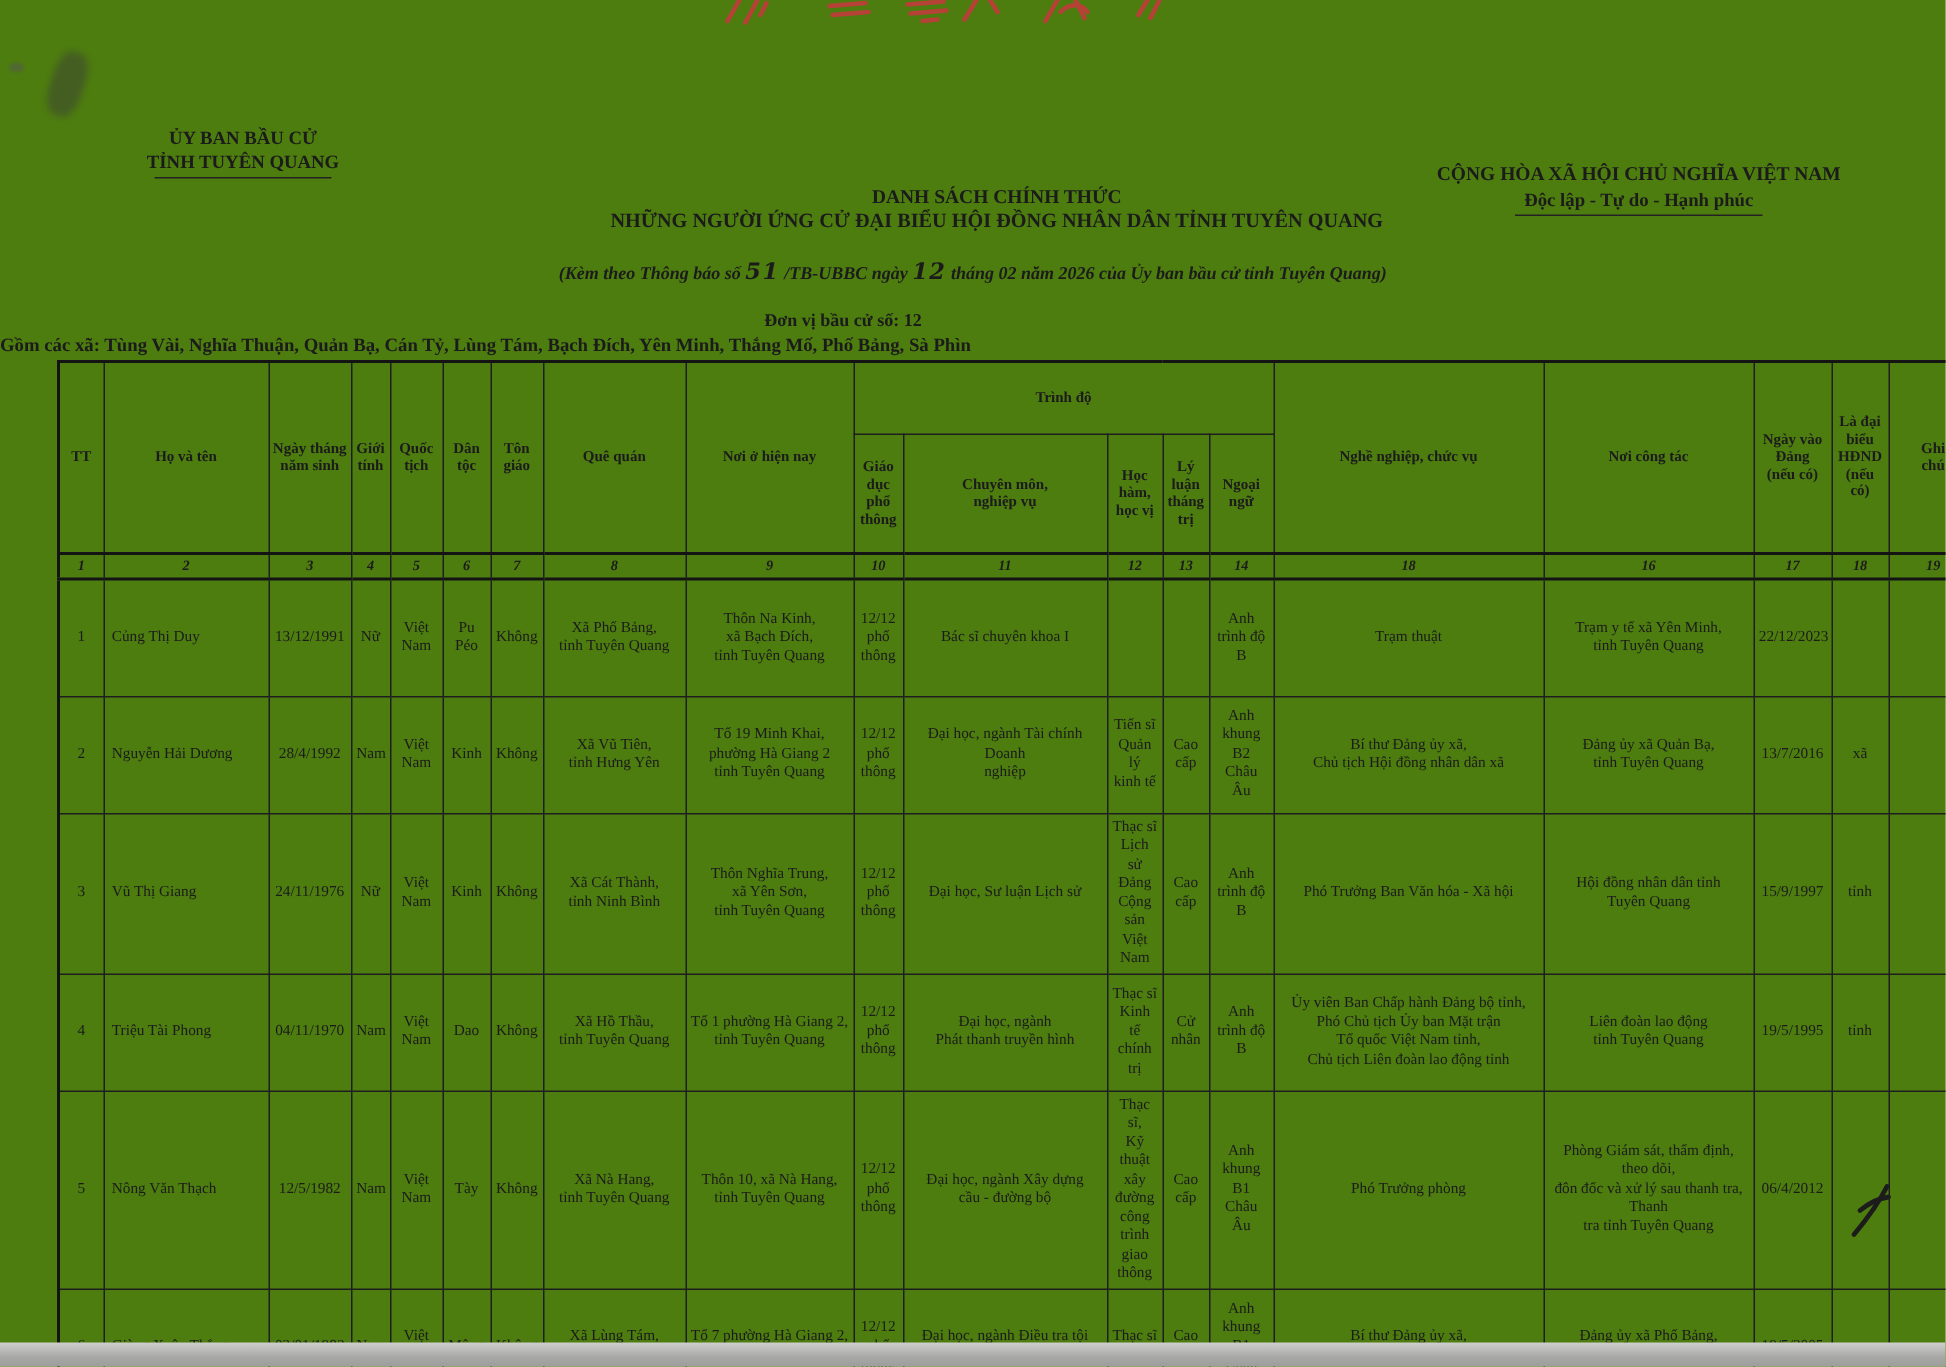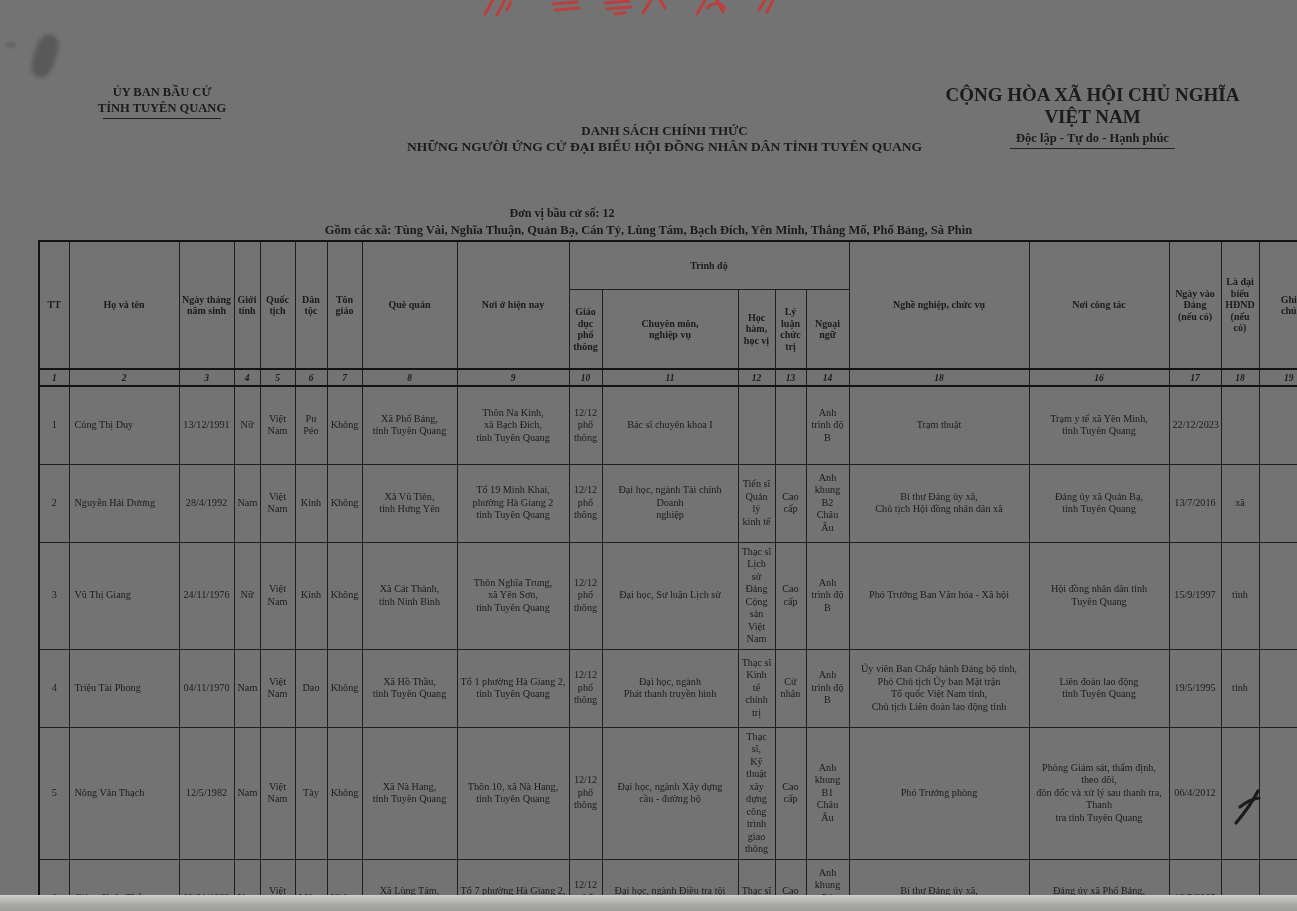--- a/index.html
+++ b/index.html
@@ -1,52 +1,52 @@
 <!DOCTYPE html>
 <html><head>
 <meta charset="utf-8">
 <style>
   html,body { margin:0; padding:0; }
   body {
     width:1297px; height:911px; overflow:hidden; position:relative;
     background:#fdfdfb; font-family:"Liberation Serif", serif; color:#1b1b1b;
   }
-  .page { position:absolute; inset:0; background:#737373; }
+  .page { position:absolute; inset:0; background:#4d7c0f; }
 
   
   .scan-edge-bottom { position:absolute; left:0; right:0; bottom:0; height:16px;
     background:linear-gradient(180deg,#cfcfcd 0%, #a8a8a6 60%, #9d9d9b 100%); }
   .smudge-1 { position:absolute; left:34px; top:34px; width:22px; height:44px;
     background:#3a3a3a; opacity:.45; filter:blur(2px); transform:rotate(18deg); border-radius:40%; }
   .smudge-2 { position:absolute; left:6px; top:42px; width:10px; height:6px;
     background:#555; opacity:.5; filter:blur(1px); border-radius:50%; }
 
   
   .hdr-left { position:absolute; left:72px; top:84px; width:180px; text-align:center;
     font-weight:bold; font-size:12.5px; line-height:16px; }
   .hdr-left .rule { width:118px; border-top:1.6px solid #222; margin:2px auto 0; }
   .hdr-right { position:absolute; left:945px; top:84px; width:295px; text-align:center; }
-  .hdr-right .l1 { font-weight:bold; font-size:19px; }
+  .hdr-right .l1 { font-weight:bold; font-size:13px;margin-top:24px; }
   .hdr-right .l2 { font-weight:bold; font-size:12.5px; display:inline-block;
     border-bottom:1.8px solid #222; padding:0 6px 2px; margin-top:1px;text-align:center; }
 
   .title-block { position:absolute; left:16px; top:123px; width:1297px; text-align:center;
     font-weight:bold; line-height:16px; }
   .title-block .t1 { font-size:13px; }
   .title-block .t2 { font-size:13.5px; }
   .title-block .t3 { font-size:13px; }
 
   .subtitle { position:absolute; left:0; top:172px; width:1297px; text-align:center;
     font-style:italic; font-weight:bold; font-size:12px; }
   .subtitle .hand { font-family:"DejaVu Serif", serif; font-weight:bold;
     font-size:15px; font-style:italic; letter-spacing:1px; }
 
   .unit-line { position:absolute; left:0; top:206px; width:1124px; text-align:center;
     font-weight:bold; font-size:12px; }
-  .communes-line { position:absolute; left:0; top:223px; width:1297px; text-align:center;
+  .communes-line { position:absolute; left:0; top:223px; width:1297px; 
     font-weight:bold; font-size:12.5px; }
 
   
   .tbl-wrap { position:absolute; left:38px; top:240px; }
   table { border-collapse:collapse; table-layout:fixed; width:1280px; border:2px solid #141414; }
   th, td { border:1px solid #1e1e1e; overflow:hidden; }
   th { font-weight:bold; font-size:10px; line-height:11.5px; text-align:center;
     vertical-align:middle; white-space:pre-line; padding:16px 2px; }
   tr.h-top th.group { height:15px; }
   tr.h-sub th { height:46px; }
@@ -105,20 +105,27 @@
   <div class="hdr-right">
     <div class="l1">CỘNG HÒA XÃ HỘI CHỦ NGHĨA VIỆT NAM</div>
     <div class="l2">Độc lập - Tự do - Hạnh phúc</div>
   </div>
 
   <div class="title-block">
     <div class="t1">DANH SÁCH CHÍNH THỨC</div>
     <div class="t2">NHỮNG NGƯỜI ỨNG CỬ ĐẠI BIỂU HỘI ĐỒNG NHÂN DÂN TỈNH TUYÊN QUANG</div>
   </div>
 
+  <div class="subtitle">
+    <span>(Kèm theo Thông báo số</span>
+    <span class="hand">51</span>
+    <span>/TB-UBBC ngày</span>
+    <span class="hand">12</span>
+    <span>tháng 02 năm 2026 của Ủy ban bầu cử tỉnh Tuyên Quang)</span>
+  </div>
 
   <div class="unit-line">Đơn vị bầu cử số: 12</div>
   <div class="communes-line">Gồm các xã: Tùng Vài, Nghĩa Thuận, Quản Bạ, Cán Tỷ, Lùng Tám, Bạch Đích, Yên Minh, Thắng Mố, Phố Bảng, Sà Phìn</div>
 
   <div class="tbl-wrap">
     <table>
       <colgroup>
         <col style="width:30px">
           <col style="width:110px">
           <col style="width:55px">
@@ -170,21 +177,21 @@
         <tr class="h-sub">
           <th>Giáo
 dục
 phổ
 thông</th>
           <th>Chuyên môn,
 nghiệp vụ</th>
           <th>Học hàm,
 học vị</th>
           <th>Lý luận
-chức trị</th>
+tháng trị</th>
           <th>Ngoại ngữ</th>
         </tr>
         <tr class="h-num">
             <td>1</td>
             <td>2</td>
             <td>3</td>
             <td>4</td>
             <td>5</td>
             <td>6</td>
             <td>7</td>
@@ -349,21 +356,21 @@
 tỉnh Tuyên Quang</td>
             <td>Thôn 10, xã Nà Hang,
 tỉnh Tuyên Quang</td>
             <td>12/12
 phổ
 thông</td>
             <td>Đại học, ngành Xây dựng
 cầu - đường bộ</td>
             <td>Thạc sĩ,
 Kỹ thuật
-xây dựng
+xây đường
 công trình
 giao thông</td>
             <td>Cao
 cấp</td>
             <td>Anh
 khung B1
 Châu Âu</td>
             <td>Phó Trưởng phòng</td>
             <td>Phòng Giám sát, thẩm định, theo dõi,
 đôn đốc và xử lý sau thanh tra, Thanh

